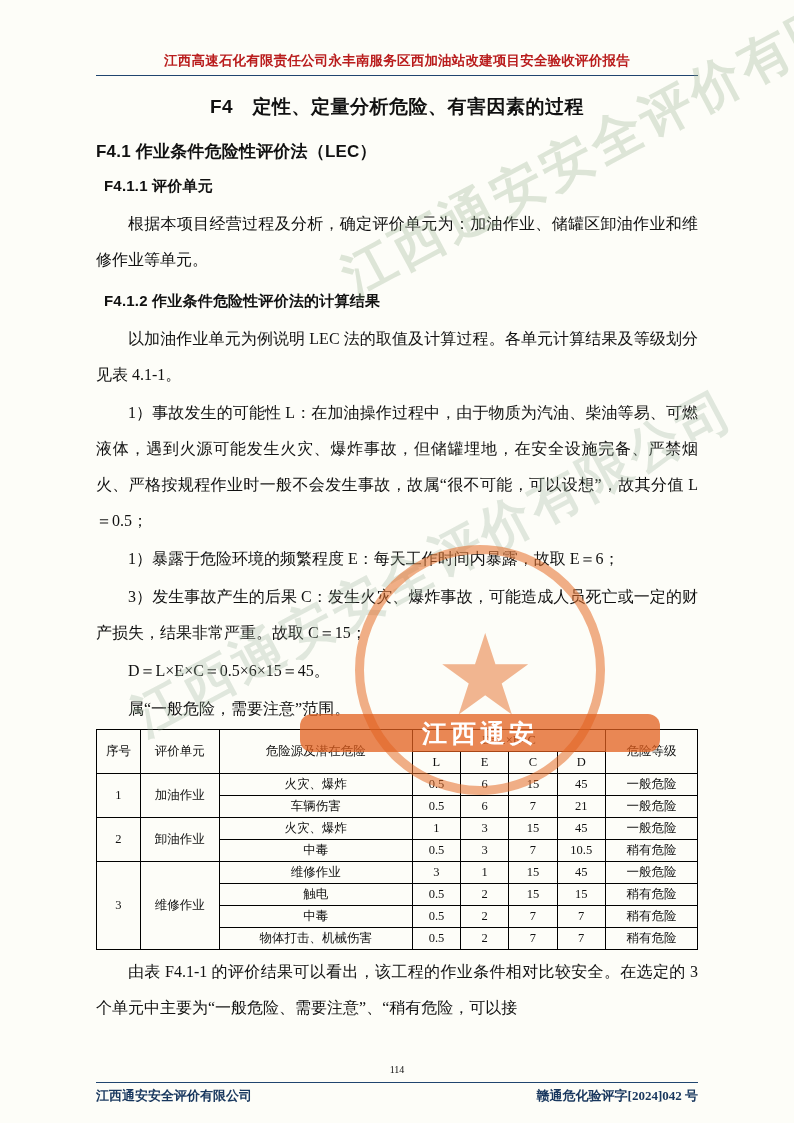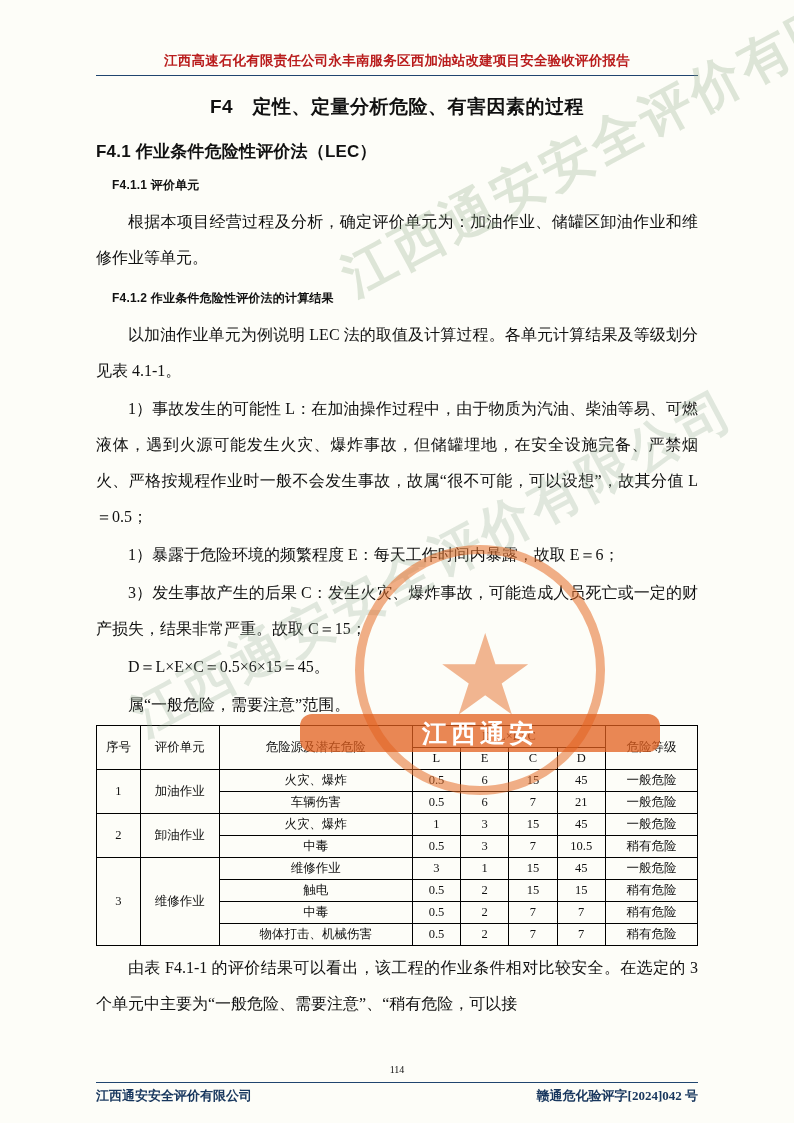--- a/index.html
+++ b/index.html
@@ -51,23 +51,23 @@
   }
   h2.h2 {
     font-family: "Liberation Sans", "DejaVu Sans", sans-serif;
     font-size: 17px;
     font-weight: bold;
     margin: 16px 0 12px 0;
     letter-spacing: 0.2px;
   }
   h3.h3 {
     font-family: "Liberation Sans", "DejaVu Sans", sans-serif;
-    font-size: 12px;
-    font-weight: bold;
-    margin: 14px 0 10px 16px;
+    font-size: 15px;
+    font-weight: bold;
+    margin: 14px 0 10px 8px;
     letter-spacing: 0.2px;
   }
 
   
   p.para {
     font-size: 16px;
     line-height: 36px;
     margin: 0 0 2px 0;
     text-align: justify;
     text-justify: inter-ideograph;

